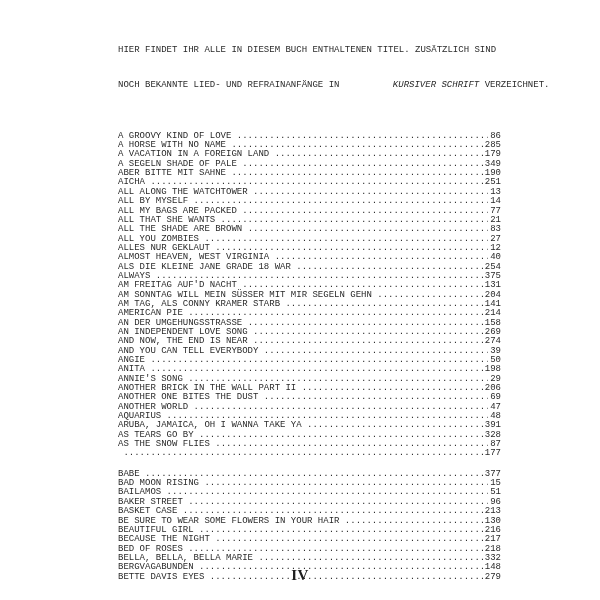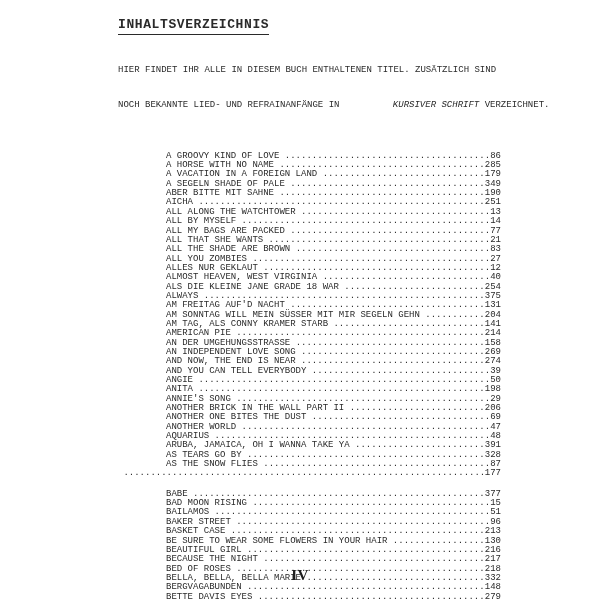--- a/index.html
+++ b/index.html
@@ -51,21 +51,20 @@
   }
   .row {
     display: flex;
     align-items: baseline;
     font-size: 9px;
     line-height: 9.35px;
     white-space: pre;
   }
   .row .t {
     flex: 0 0 auto;
-    margin-left: 48px;
   }
   .row .dots {
     flex: 1 1 auto;
     overflow: hidden;
     white-space: pre;
   }
   .row .num {
     flex: 0 0 auto;
     text-align: right;
     padding-left: 2px;
@@ -84,23 +83,20 @@
     letter-spacing: 0.5px;
     color: #1e1e1e;
   }
 </style>
 </head>
 <body>
 
 <div class="page">
   <div class="content">
 
-    <div>
-      <span class="doc-title">INHALTSVERZEICHNIS</span>
-    </div>
 
     <div class="intro">
       <div><span>HIER FINDET IHR ALLE IN DIESEM BUCH ENTHALTENEN TITEL. ZUSÄTZLICH SIND</span></div>
       <div><span>NOCH BEKANNTE LIED- UND REFRAINANFÄNGE IN </span><span class="em">KURSIVER SCHRIFT</span><span> VERZEICHNET.</span></div>
     </div>
 
     <div class="index-list">
         <div class="section">
           <div class="row"><span class="t">A GROOVY KIND OF LOVE</span><span class="dots"> ........................................................................................................................................................................................................</span><span class="num">86</span></div>
           <div class="row"><span class="t">A HORSE WITH NO NAME</span><span class="dots"> ........................................................................................................................................................................................................</span><span class="num">285</span></div>

